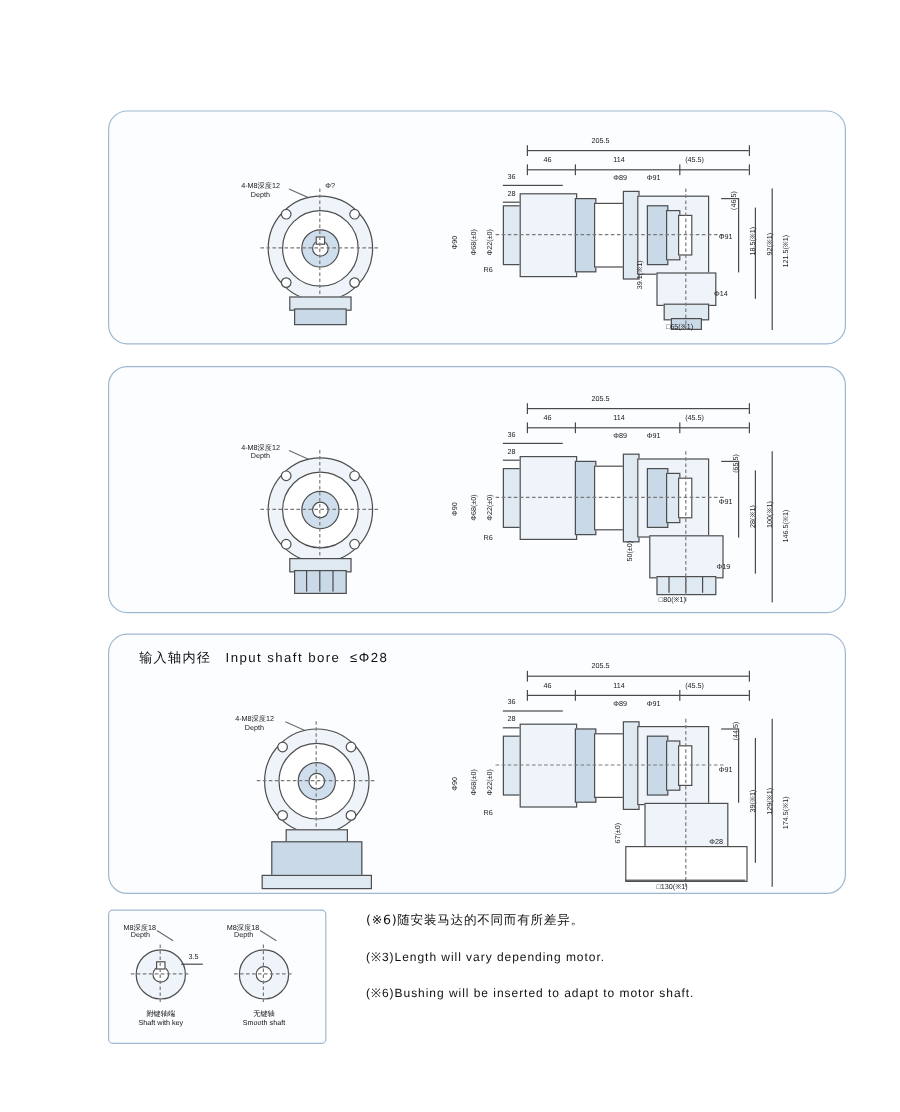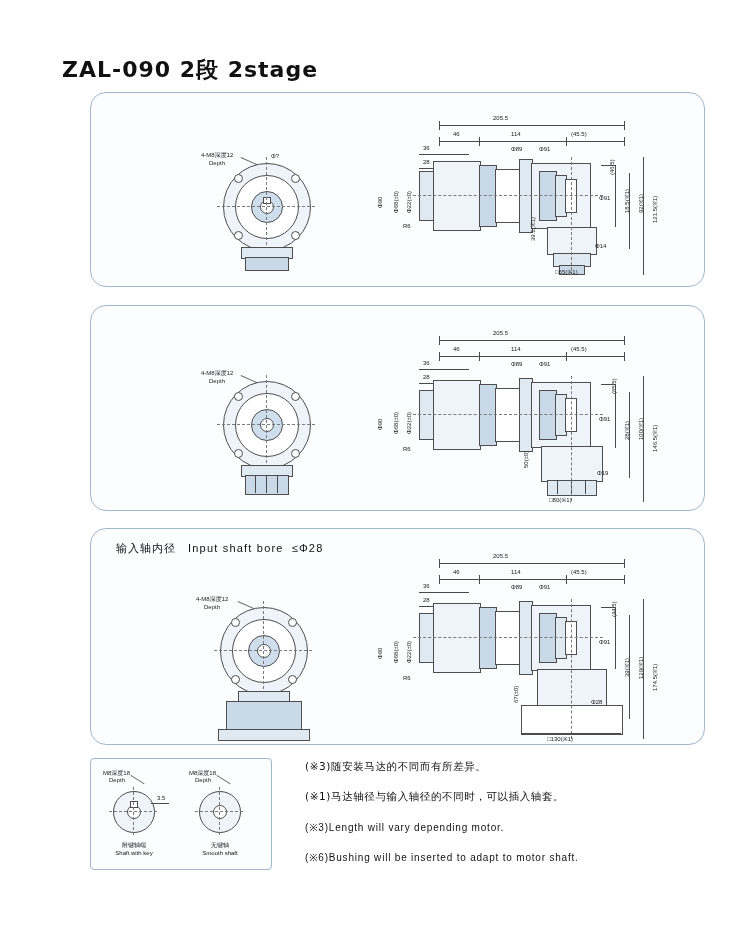--- a/index.html
+++ b/index.html
@@ -73,21 +73,20 @@
     border:1px solid #9fb8cf;border-radius:4px;background:#fbfdff;
   }
   .kb-cap{position:absolute;font-size:6px;color:#111;text-align:center;white-space:nowrap;}
   .kb-cn{font-family:"DejaVu Sans",sans-serif;}
 </style>
 </head>
 <body>
 
 <div class="page">
 
-  <div class="title">ZAL-090  2段  2stage</div>
 
   <div class="panel panel-1">
 
 
     <div class="draw" style="left:110px;top:40px;width:150px;height:140px;">
       <div class="dim" style="left:0px;top:18px;">4-M8深度12</div>
       <div class="dim" style="left:8px;top:27px;">Depth</div>
       <div class="line thin" style="left:40px;top:24px;width:26px;height:1px;transform:rotate(24deg);transform-origin:0 0;"></div>
 
       <div class="circ lt" style="left:22px;top:30px;width:86px;height:86px;"></div>
@@ -372,19 +371,18 @@
     <div class="dashed-h" style="left:104px;top:52px;width:48px;"></div>
     <div class="dashed-v" style="left:128px;top:28px;height:48px;"></div>
 
     <div class="kb-cap kb-cn" style="position:absolute;left:20px;top:82px;width:46px;">附键轴端</div>
     <div class="kb-cap" style="position:absolute;left:12px;top:91px;width:62px;">Shaft with key</div>
     <div class="kb-cap kb-cn" style="position:absolute;left:108px;top:82px;width:42px;">无键轴</div>
     <div class="kb-cap" style="position:absolute;left:100px;top:91px;width:58px;">Smooth shaft</div>
   </div>
 
   <div class="notes">
-    <div class="note">(※3)随安装马达的不同而有所差异。</div>
-    <div class="note">(※1)马达轴径与输入轴径的不同时，可以插入轴套。</div>
+    <div class="note">(※6)随安装马达的不同而有所差异。</div>
     <div class="note en">(※3)Length will vary depending motor.</div>
     <div class="note en">(※6)Bushing will be inserted to adapt to motor shaft.</div>
   </div>
 
 </div>
 
 </body></html>

